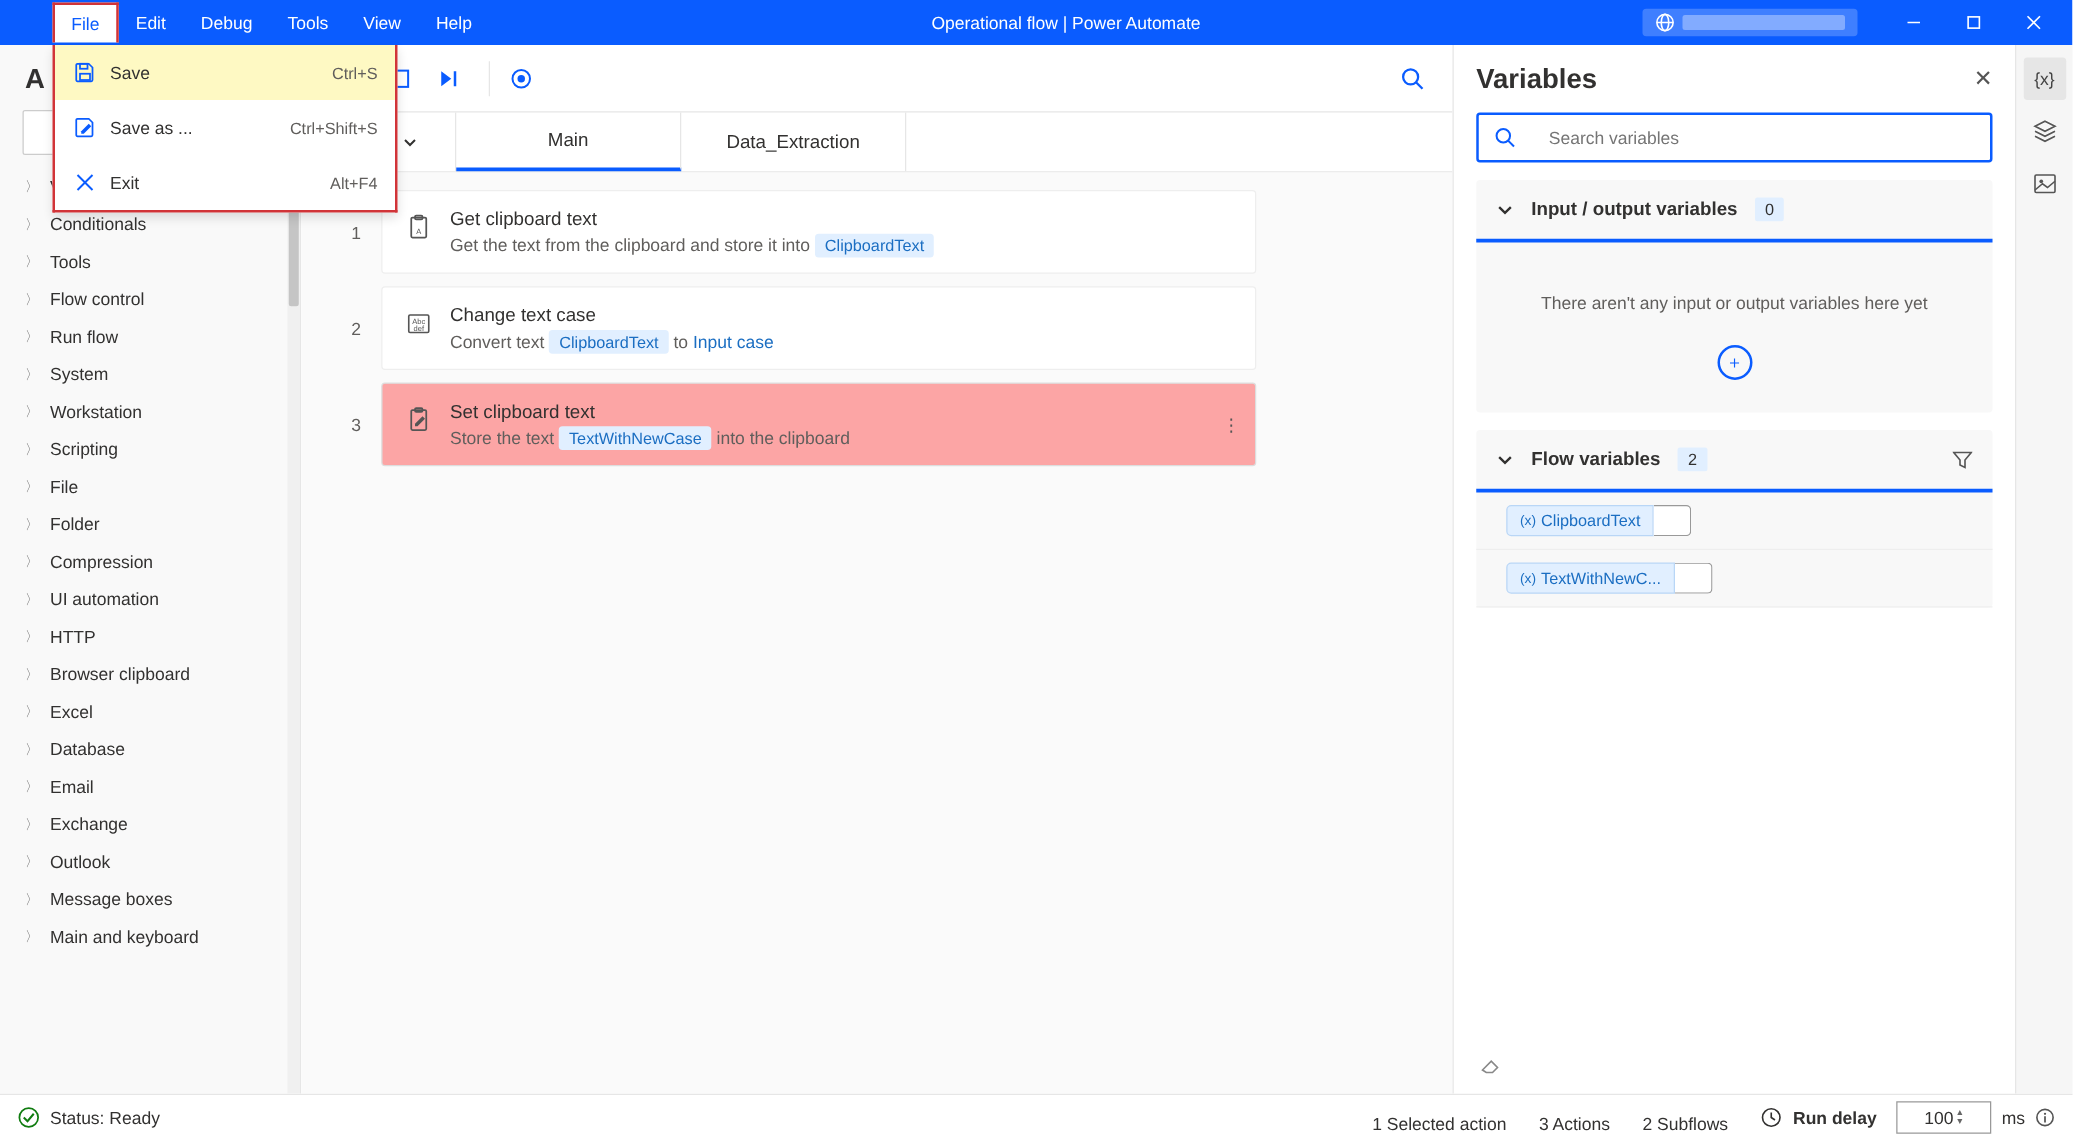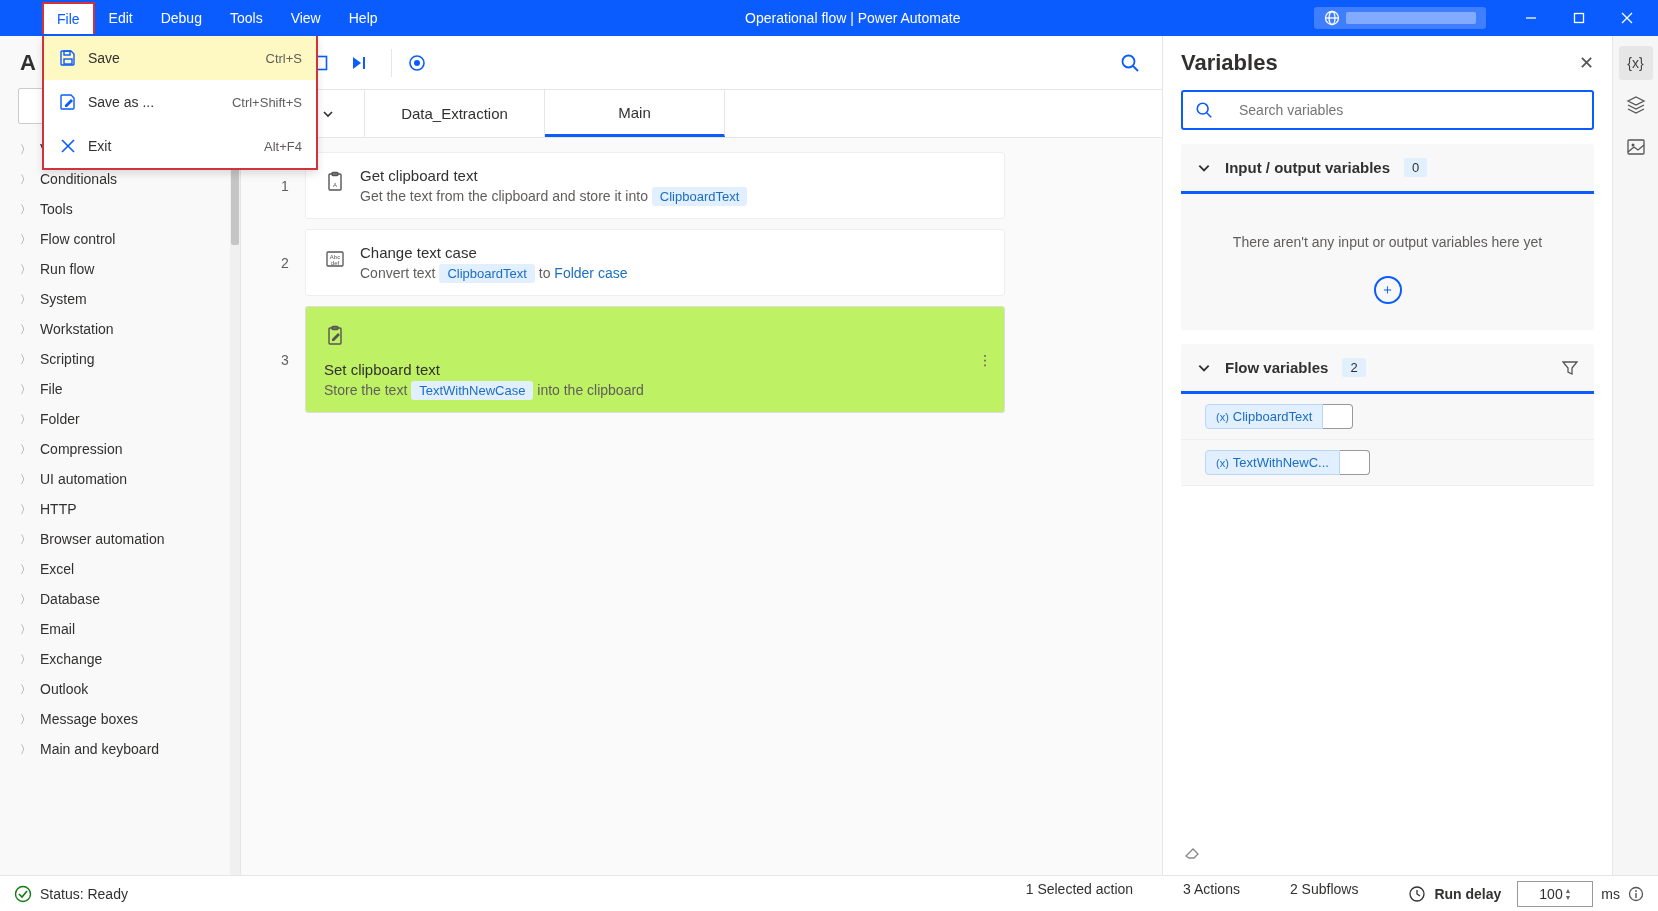--- a/index.html
+++ b/index.html
@@ -44,21 +44,21 @@
 
 .tabs-row { height: 48px; display:flex; align-items:stretch; border-bottom:1px solid #e6e6e6; }
 .subflows-btn { width: 124px; display:flex; align-items:center; justify-content:center; gap:8px; border-right:1px solid #e6e6e6; font-size:15px; }
 .tab { width: 180px; display:flex; align-items:center; justify-content:center; font-size:15px; border-right:1px solid #e6e6e6; cursor:pointer; }
 .tab.active { border-bottom: 3px solid #0a5cff; font-weight:500; }
 
 .flow-area { flex:1; background:#fafafa; padding: 14px 24px; overflow:auto; }
 .step-row { display:flex; align-items:center; margin-bottom: 10px; }
 .lineno { width:40px; text-align:center; color:#605e5c; font-size:14px; }
 .step-card { flex:1; max-width:700px; background:#fff; border-radius:3px; padding: 14px 18px; border:1px solid #eee; display:flex; align-items:flex-start; gap:14px; position:relative; }
-.step-card.selected { background:#bef264; border-color:#ddd;flex-direction:column; }
+.step-card.selected { background:#fca5a5; border-color:#ddd; }
 .step-icon { width:22px; height:22px; margin-top:4px; color:#555; }
 .step-body { flex:1; }
 .step-title { font-size:15px; font-weight:500; margin-bottom:4px; }
 .step-desc { font-size:14px; color:#605e5c; }
 .token { background:#e1efff; color:#1b6ec2; padding:2px 8px; border-radius:3px; font-size:13px; }
 .link-text { color:#1b6ec2; }
 .step-menu { position:absolute; right:12px; top:50%; transform:translateY(-50%); color:#555; }
 
 
 .vars-panel { width: 450px; border-left:1px solid #e6e6e6; background:#fff; display:flex; flex-direction:column; }
@@ -85,21 +85,21 @@
 
 
 .right-rail { width:46px; background:#f6f6f6; border-left:1px solid #e6e6e6; display:flex; flex-direction:column; align-items:center; gap:8px; padding-top:10px; }
 .rail-btn { width:34px; height:34px; display:flex; align-items:center; justify-content:center; border-radius:3px; }
 .rail-btn.active { background:#e6e6e6; }
 
 
 .statusbar { position:absolute; bottom:0; left:0; right:0; height:36px; border-top:1px solid #e6e6e6; display:flex; align-items:center; padding: 0 14px; font-size:14px; background:#fff; }
 .statusbar .sitem { margin-right: 26px; color:#323130; }
 .status-left { display:flex; align-items:center; gap:8px; }
-.status-center { margin-left:auto; display:flex; align-items:flex-start; gap:24px; }
+.status-center { margin-left:auto; display:flex; align-items:flex-end; }
 .delay-box { border:1px solid #999; width:76px; height:26px; display:flex; align-items:center; padding: 0 21px; margin-left:8px; }
 .delay-box .spin { margin-left:auto; display:flex; flex-direction:column; font-size:7px; line-height:7px; color:#666; }
 svg { display:block; }
 </style>
 </head>
 <body>
 
 <div class="titlebar">
   <div class="menu-file-highlighted">File</div>
   <div class="menu-item-top">Edit</div>
@@ -223,21 +223,21 @@
         <div class="tree-item">
           <span class="tree-caret">〉</span>
           <span>UI automation</span>
         </div>
         <div class="tree-item">
           <span class="tree-caret">〉</span>
           <span>HTTP</span>
         </div>
         <div class="tree-item">
           <span class="tree-caret">〉</span>
-          <span>Browser automation</span>
+          <span>Browser clipboard</span>
         </div>
         <div class="tree-item">
           <span class="tree-caret">〉</span>
           <span>Excel</span>
         </div>
         <div class="tree-item">
           <span class="tree-caret">〉</span>
           <span>Database</span>
         </div>
         <div class="tree-item">
@@ -295,22 +295,22 @@
         </div>
     </div>
 
     <div class="tabs-row">
       <div class="subflows-btn">
         <span>bflows</span>
         <svg width="12" height="12" viewBox="0 0 12 12">
             <polyline points="2,4 6,8 10,4" fill="none" stroke="#323130" stroke-width="1.6"></polyline>
           </svg>
       </div>
+      <div class="tab active">Main</div>
       <div class="tab">Data_Extraction</div>
-      <div class="tab active">Main</div>
     </div>
 
     <div class="flow-area">
       <div class="step-row">
         <div class="lineno">1</div>
         <div class="step-card">
           <div class="step-icon">
               <svg width="22" height="22" viewBox="0 0 22 22">
                 <rect x="5" y="3" width="12" height="16" rx="1" fill="none" stroke="#555" stroke-width="1.4"></rect>
                 <rect x="8" y="1.5" width="6" height="3" rx="1" fill="none" stroke="#555" stroke-width="1.4"></rect>
@@ -329,21 +329,21 @@
         <div class="step-card">
           <div class="step-icon">
               <svg width="22" height="22" viewBox="0 0 22 22">
                 <rect x="3" y="4" width="16" height="14" rx="1" fill="none" stroke="#555" stroke-width="1.3"></rect>
                 <text x="11" y="11" font-size="6" text-anchor="middle" fill="#555">Abc</text>
                 <text x="11" y="17" font-size="6" text-anchor="middle" fill="#555">def</text>
               </svg>
             </div>
           <div class="step-body">
             <div class="step-title">Change text case</div>
-            <div class="step-desc"><span>Convert text </span> <span class="token">ClipboardText</span> <span> to </span><span class="link-text">Folder case</span></div>
+            <div class="step-desc"><span>Convert text </span> <span class="token">ClipboardText</span> <span> to </span><span class="link-text">Input case</span></div>
           </div>
         </div>
       </div>
 
       <div class="step-row">
         <div class="lineno">3</div>
         <div class="step-card selected">
           <div class="step-icon">
               <svg width="22" height="22" viewBox="0 0 22 22">
                 <rect x="5" y="3" width="12" height="16" rx="1" fill="none" stroke="#555" stroke-width="1.4"></rect>

